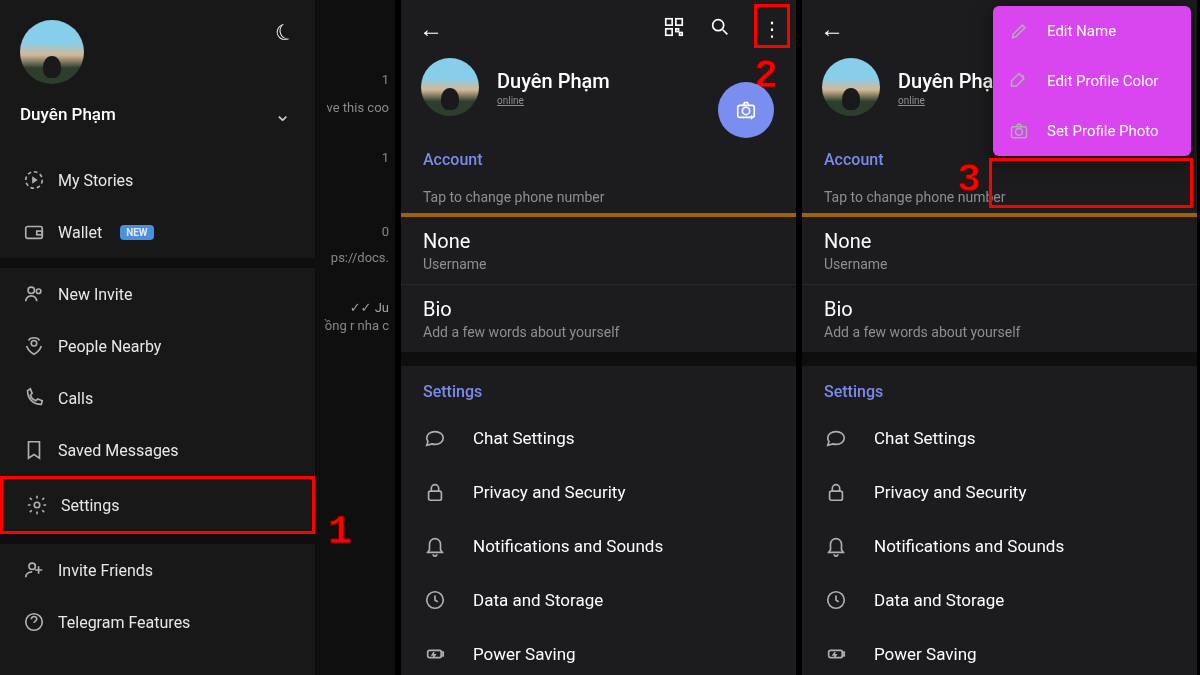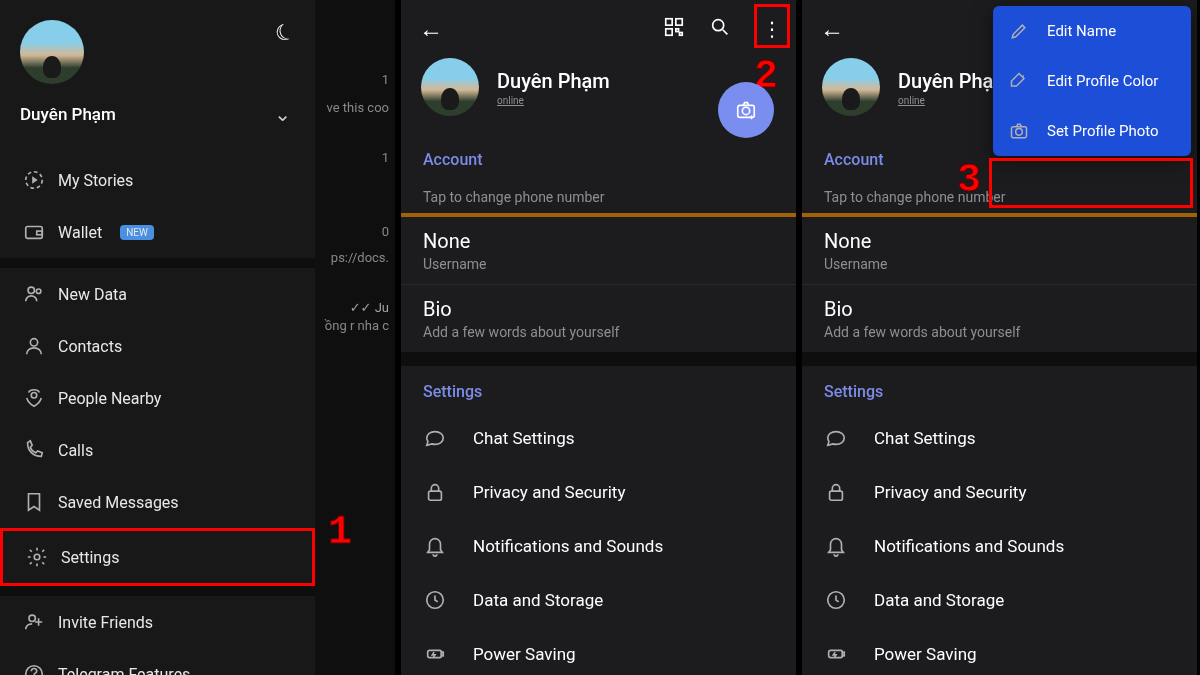--- a/index.html
+++ b/index.html
@@ -81,21 +81,21 @@
     color:#e8e8e8;
     cursor:pointer;
   }
   .drawer-item .ico { width:24px; height:24px; display:flex; align-items:center; justify-content:center; color:#b0b0b0; }
   .drawer-sep { height:10px; background:#0e0e0e; }
   .badge-new {
     background:#4a90e2;
     font-size:10px;
     padding:2px 6px;
     border-radius:4px;
-    font-weight:400;
+    font-weight:700;
     margin-left:6px;
   }
   .redbox { border:3px solid #ff0000; }
   .settings-row {
     position:relative;
   }
   .step-num {
     position:absolute;
     font-family: "Courier New", monospace;
     font-weight:bold;
@@ -178,21 +178,21 @@
     width:36px; height:44px;
     border:3px solid #ff0000;
   }
   .panel2 .step-num { right:18px; top:54px; }
 
   
   .dropdown {
     position:absolute;
     top:6px; right:6px;
     width:198px;
-    background:#1d4ed8;
+    background:#d946ef;
     border-radius:6px;
     box-shadow:0 4px 20px rgba(0,0,0,.5);
     z-index:5;
     overflow:hidden;
   }
   .dd-item {
     display:flex;
     align-items:center;
     gap:18px;
     padding:14px 16px;
@@ -250,30 +250,21 @@
       </div>
       <div class="drawer-sep"></div>
       <div class="drawer-item">
         <span class="ico">
             <svg viewBox="0 0 24 24">
               <circle cx="9" cy="8" r="3.5"></circle>
               <circle cx="17" cy="9" r="2.5"></circle>
               <path d="M3 20c0-3.3 2.7-6 6-6s6 2.7 6 6"></path>
             </svg>
           </span>
-        <span>New Data</span>
-      </div>
-      <div class="drawer-item">
-        <span class="ico">
-            <svg viewBox="0 0 24 24">
-              <circle cx="12" cy="8" r="4"></circle>
-              <path d="M4 21c0-4 3.5-7 8-7s8 3 8 7"></path>
-            </svg>
-          </span>
-        <span>Contacts</span>
+        <span>New Invite</span>
       </div>
       <div class="drawer-item">
         <span class="ico">
             <svg viewBox="0 0 24 24">
               <circle cx="12" cy="9" r="3"></circle>
               <path d="M4 12c2 6 8 9 8 9s6-3 8-9"></path>
               <path d="M6 6c1-2 3-3 6-3s5 1 6 3"></path>
             </svg>
           </span>
         <span>People Nearby</span>

